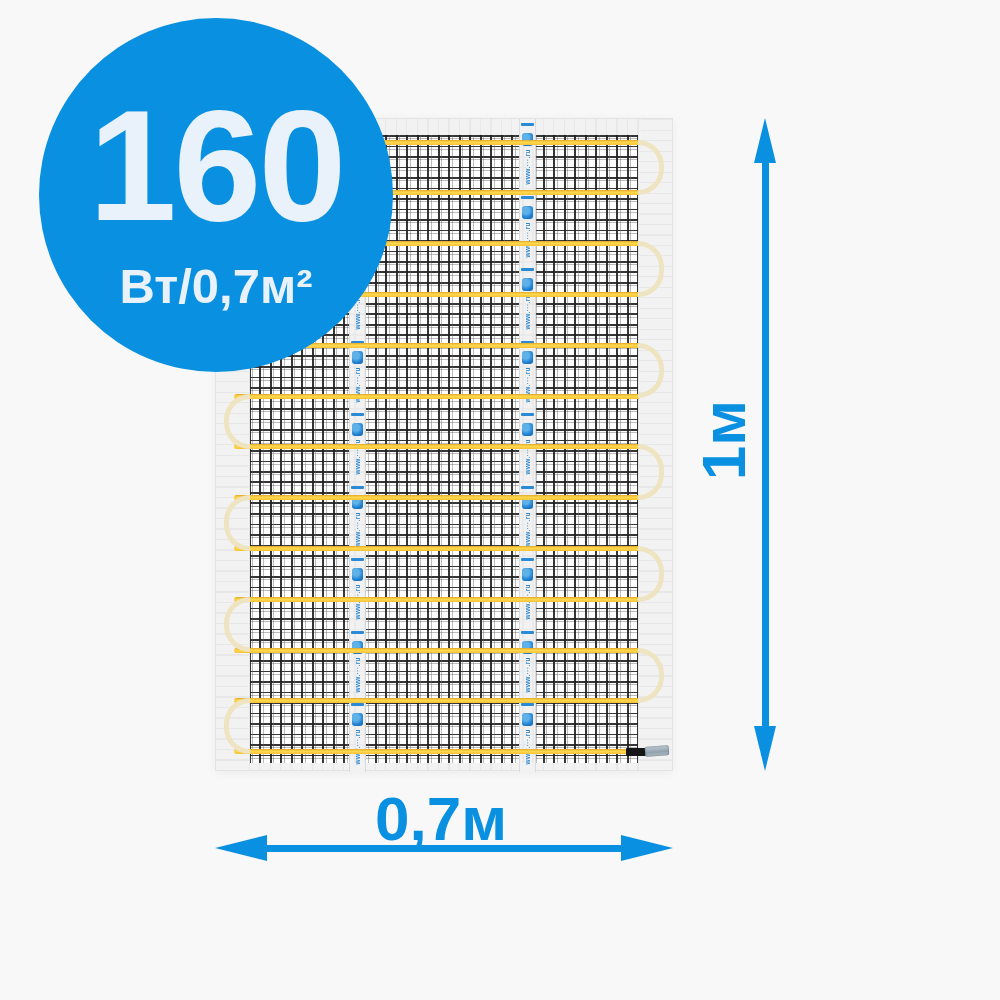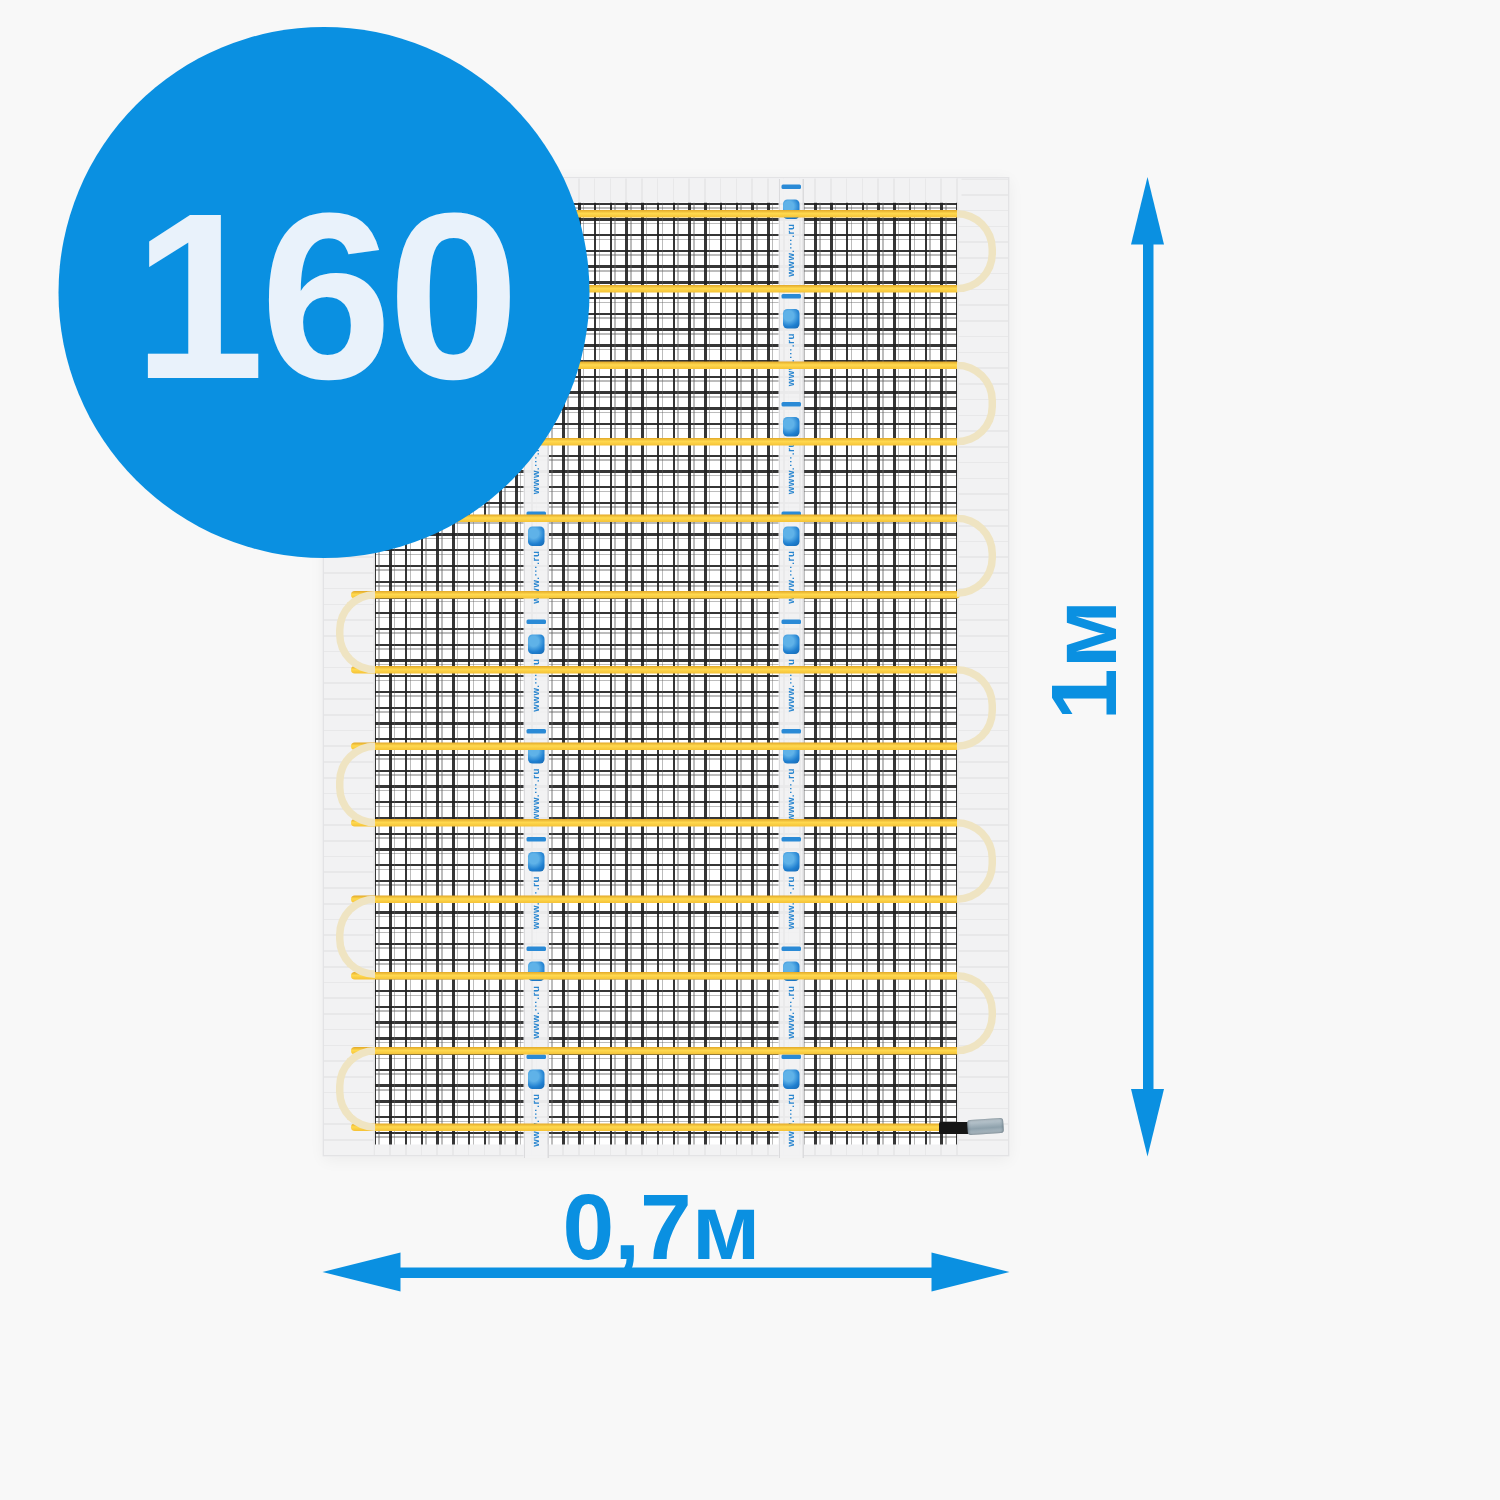--- a/index.html
+++ b/index.html
@@ -209,20 +209,21 @@
         <div class="cable-turn left" style="top: 477.7px; height: 55.8px; left: 8px;"></div>
         <div class="cable-turn right" style="top: 528.5px; height: 55.8px; left: 422px;"></div>
         <div class="cable-turn left" style="top: 579.3px; height: 55.8px; left: 8px;"></div>
         <div class="end-sleeve" style="left: 410px; top: 628.6px;"></div>
         <div class="end-crimp" style="left: 429px; top: 626.6px;"></div>
       </div>
   </div>
 
   <div class="badge">
     <div class="badge-value">160</div>
+    <div class="badge-unit">Вт/0,7м²</div>
   </div>
 
   <div class="dim">
     <div class="v-line"></div>
     <div class="head up"></div>
     <div class="head down"></div>
     <div class="label-h">1м</div>
   </div>
 
   <div class="dim">

